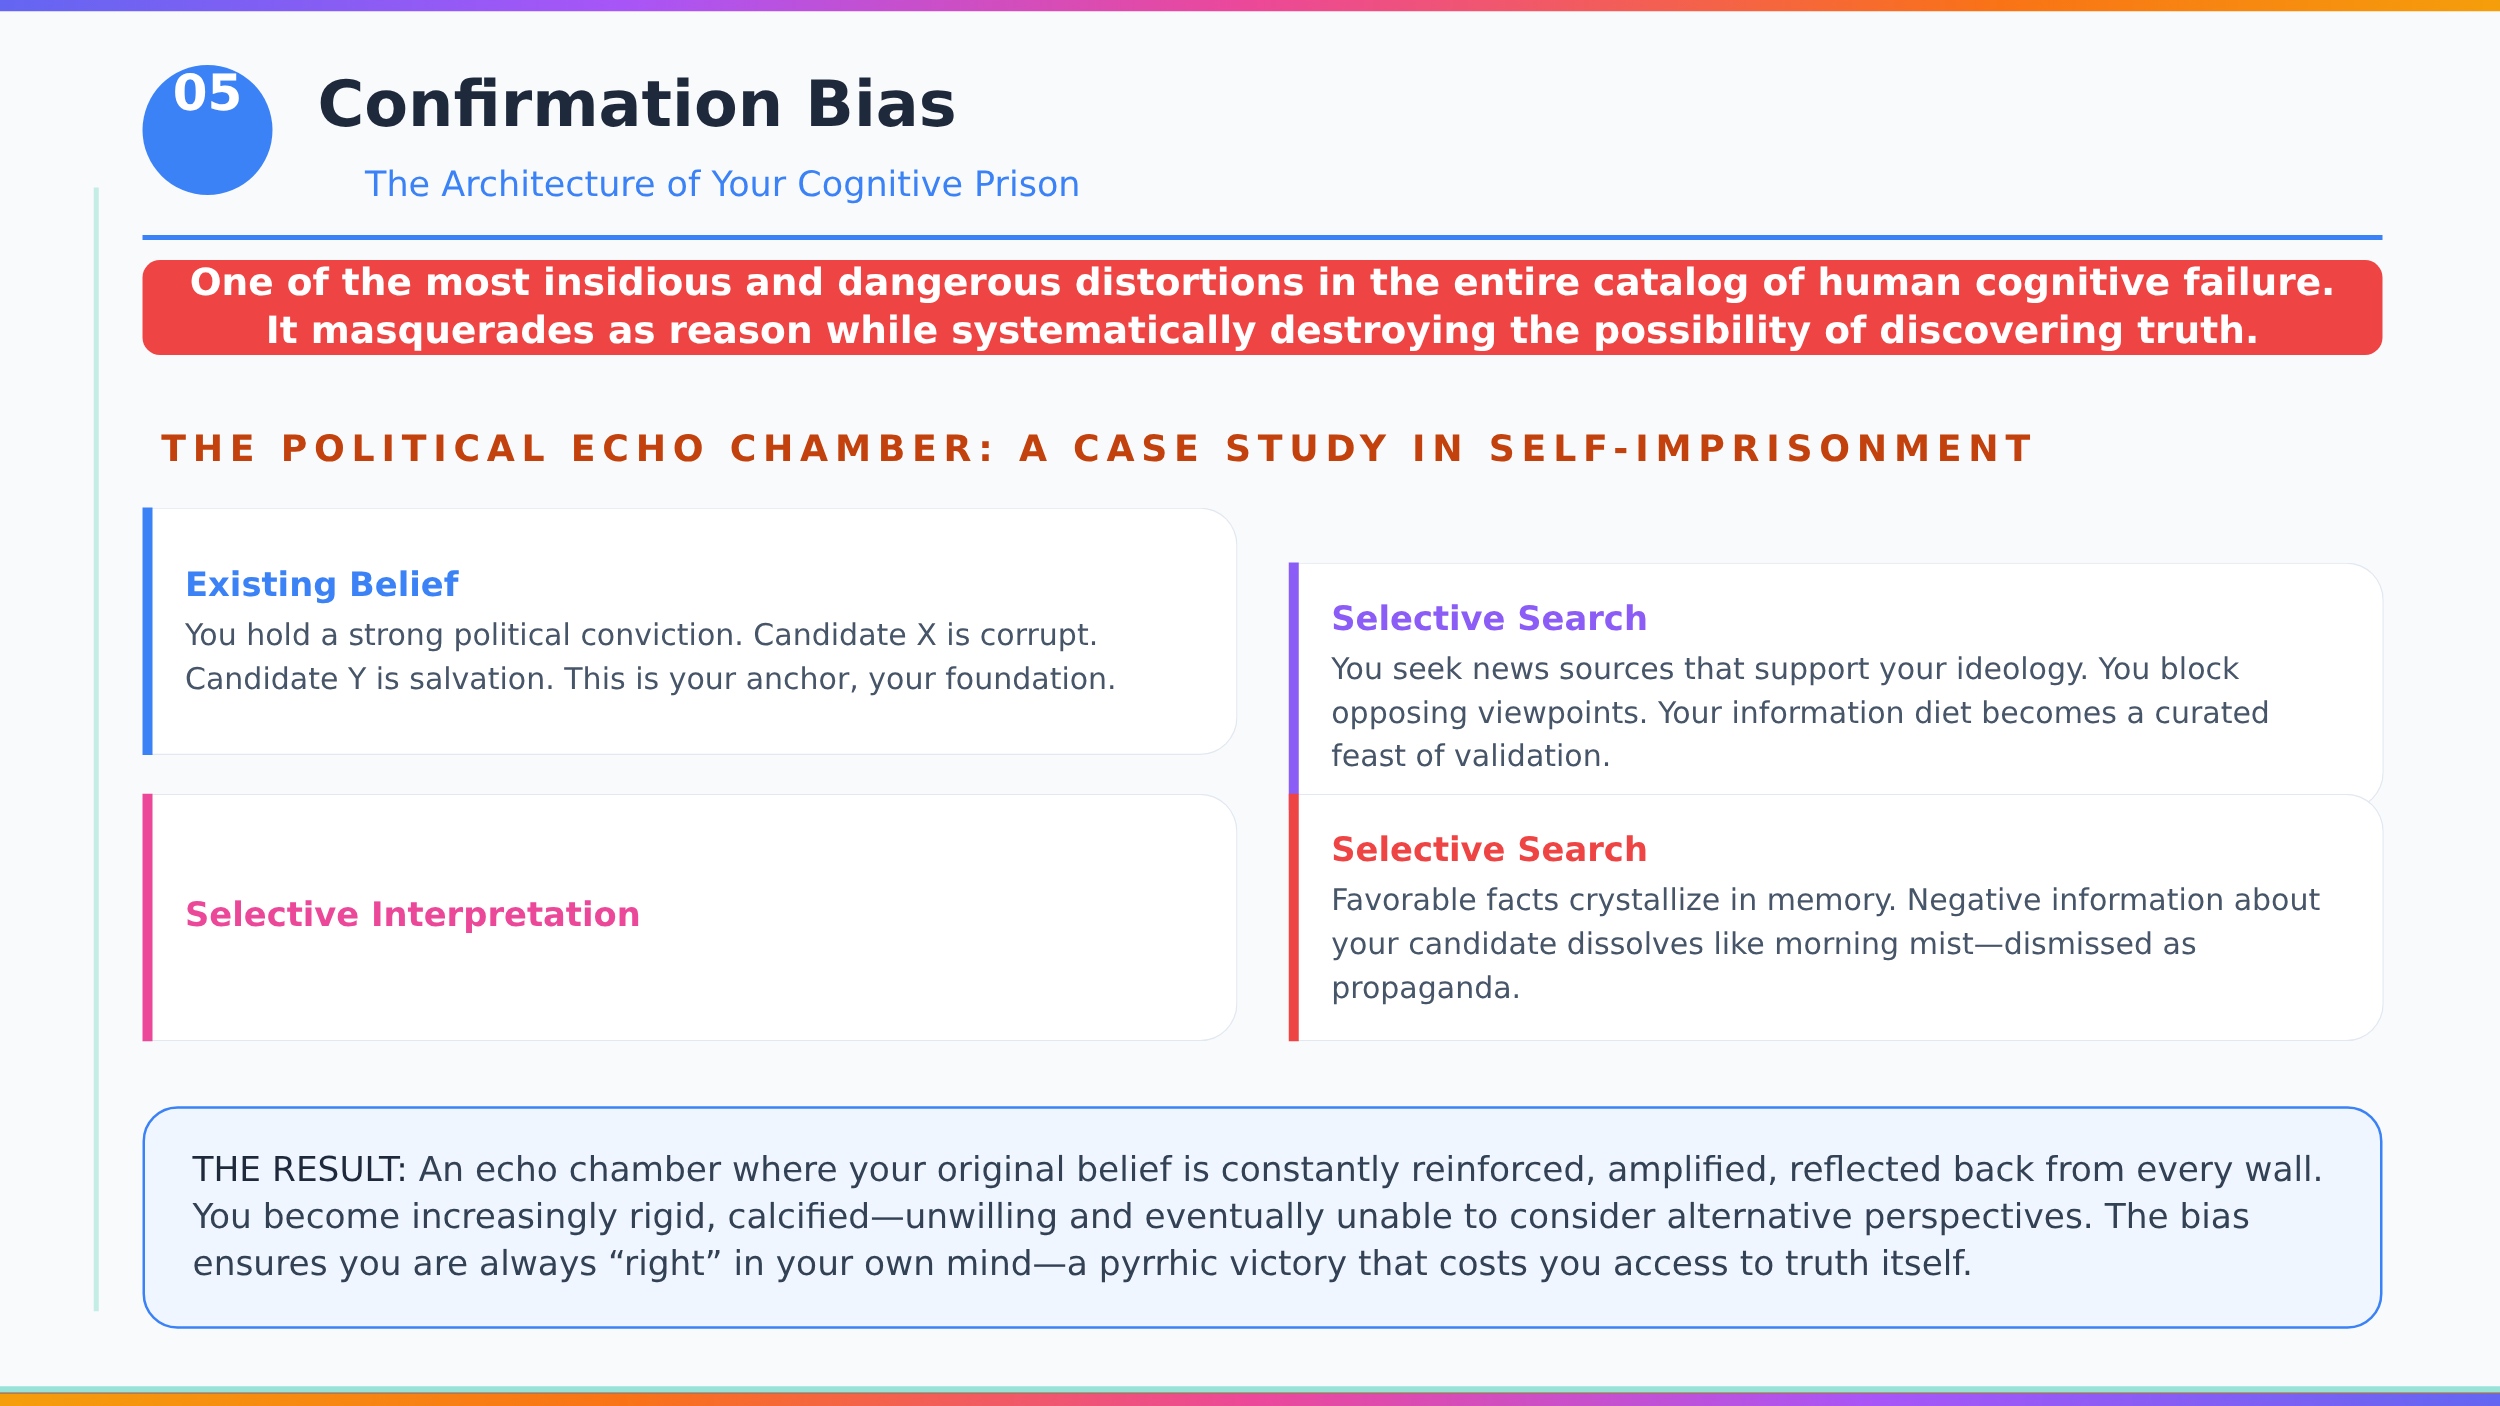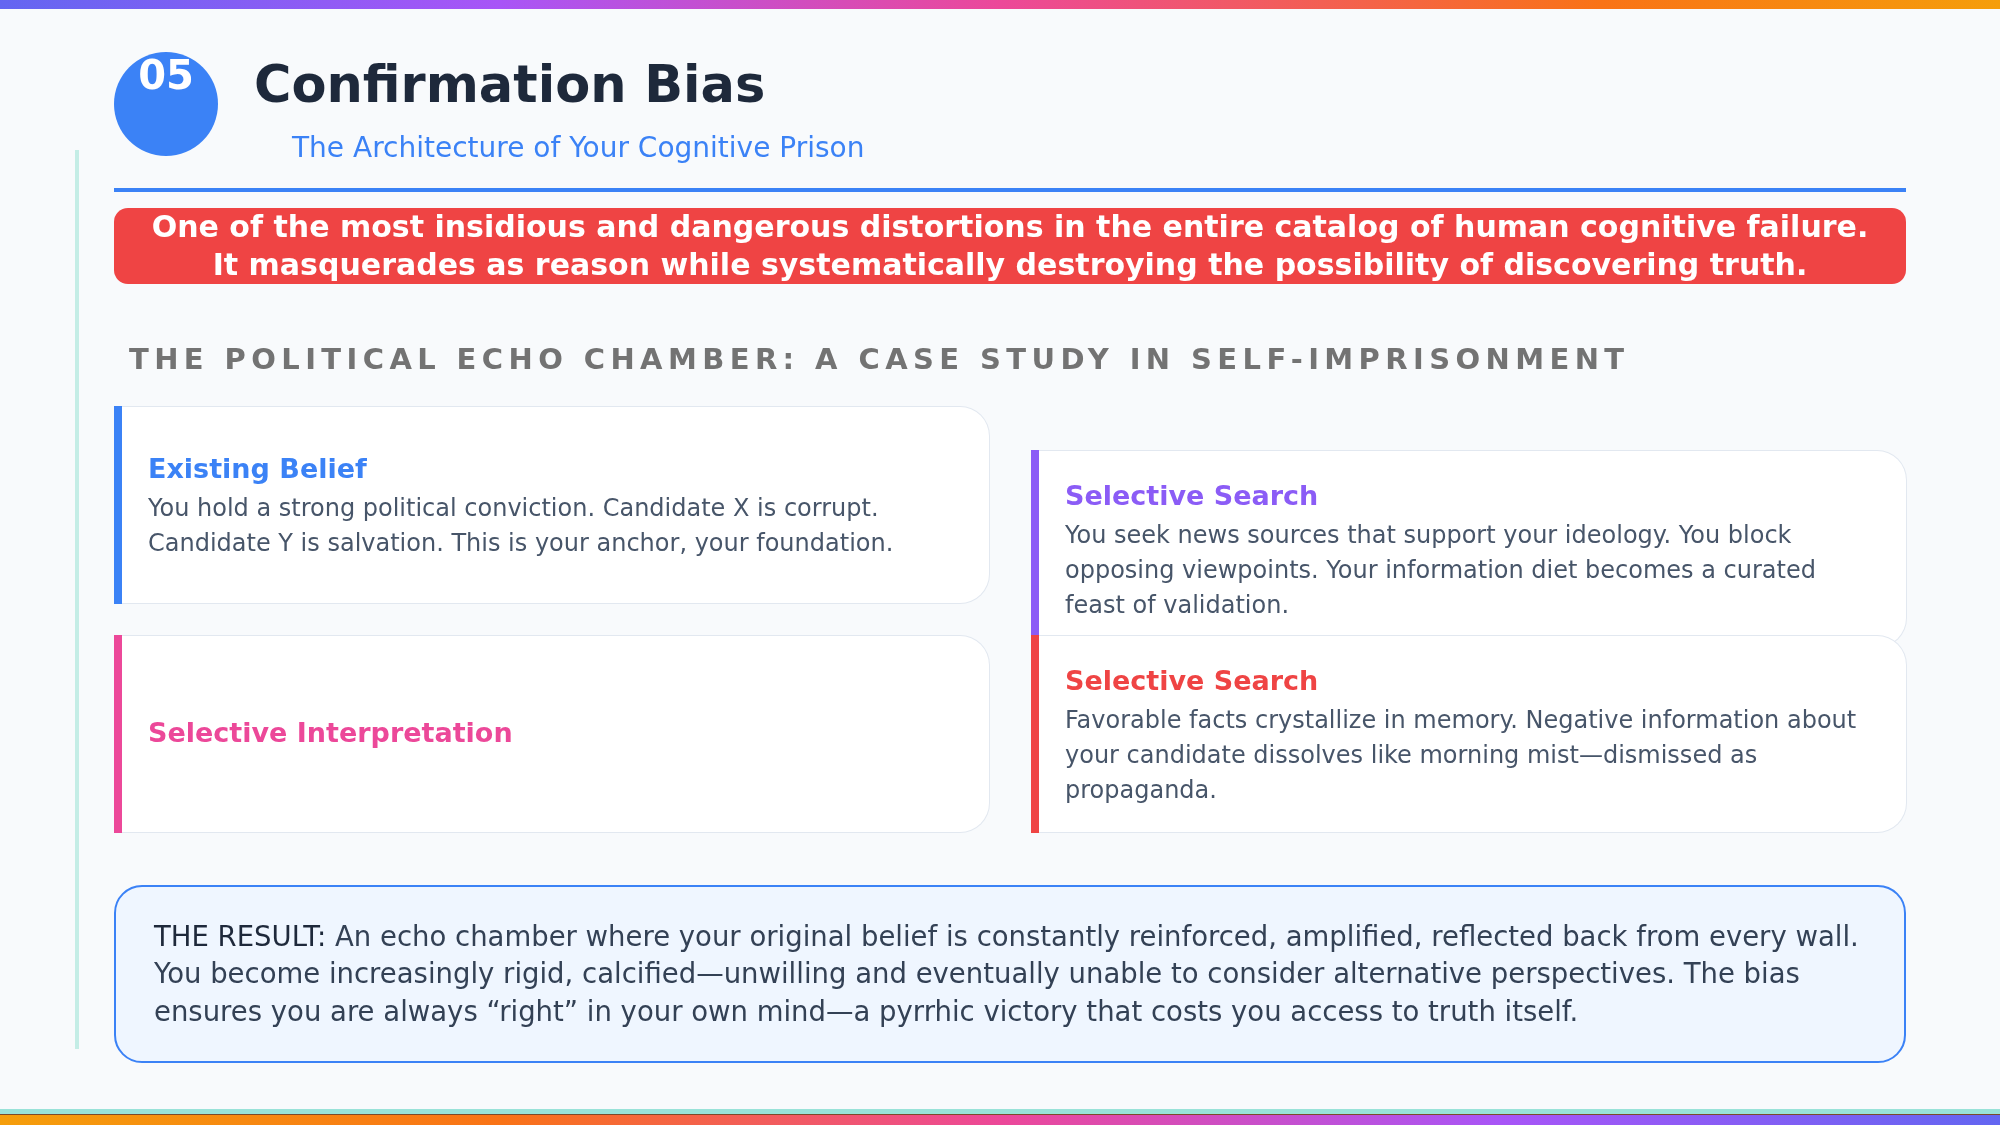--- a/index.html
+++ b/index.html
@@ -55,21 +55,21 @@
 
   .alert {
     position: absolute; left: 114px; top: 208px; width: 1792px; height: 76px;
     background: #ef4444; border-radius: 14px;
     color: #ffffff; font-weight: bold; font-size: 30px; line-height: 38px;
     text-align: center; padding: 0 30px; overflow: visible;
   }
 
   .section-heading {
     position: absolute; left: 129px; top: 341px;
-    font-size: 29px; font-weight: bold; color: #737373;
+    font-size: 29px; font-weight: bold; color: #c2410c;
     letter-spacing: 5.4px; white-space: nowrap; line-height: 36px;
   }
 
   .card {
     position: absolute; width: 876px; height: 198px;
     background: #ffffff;
     border: 1.5px solid #e2e8f0;
     border-left: none;
     border-radius: 0 30px 30px 0;
     padding-left: 34px;

